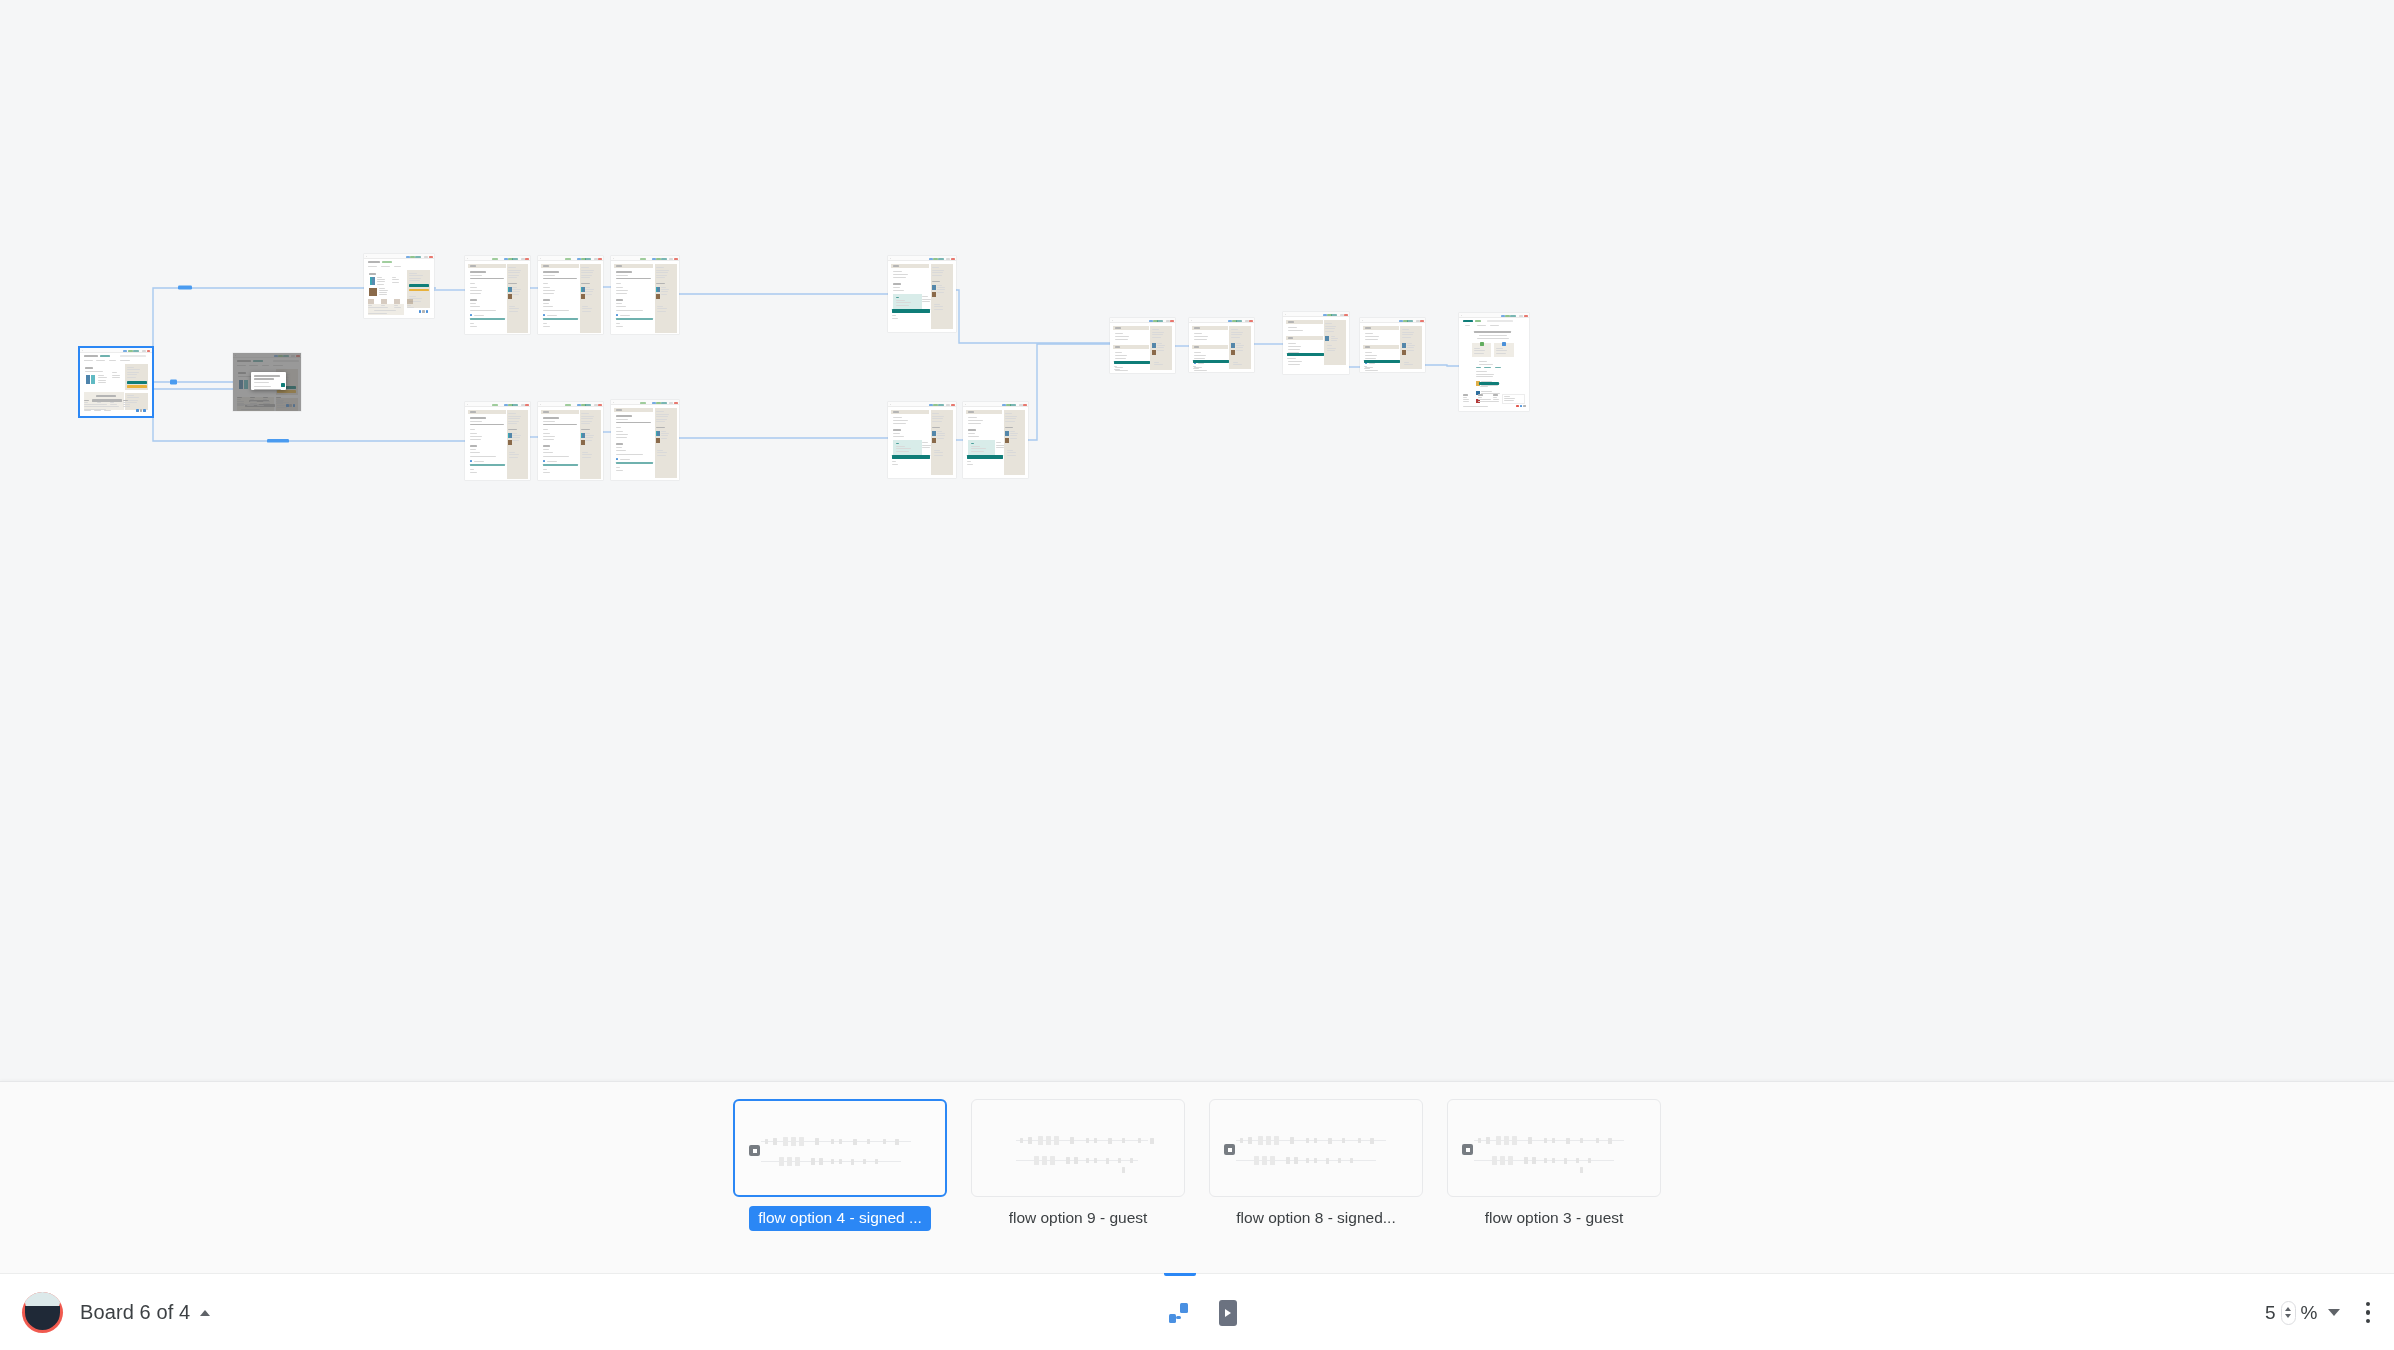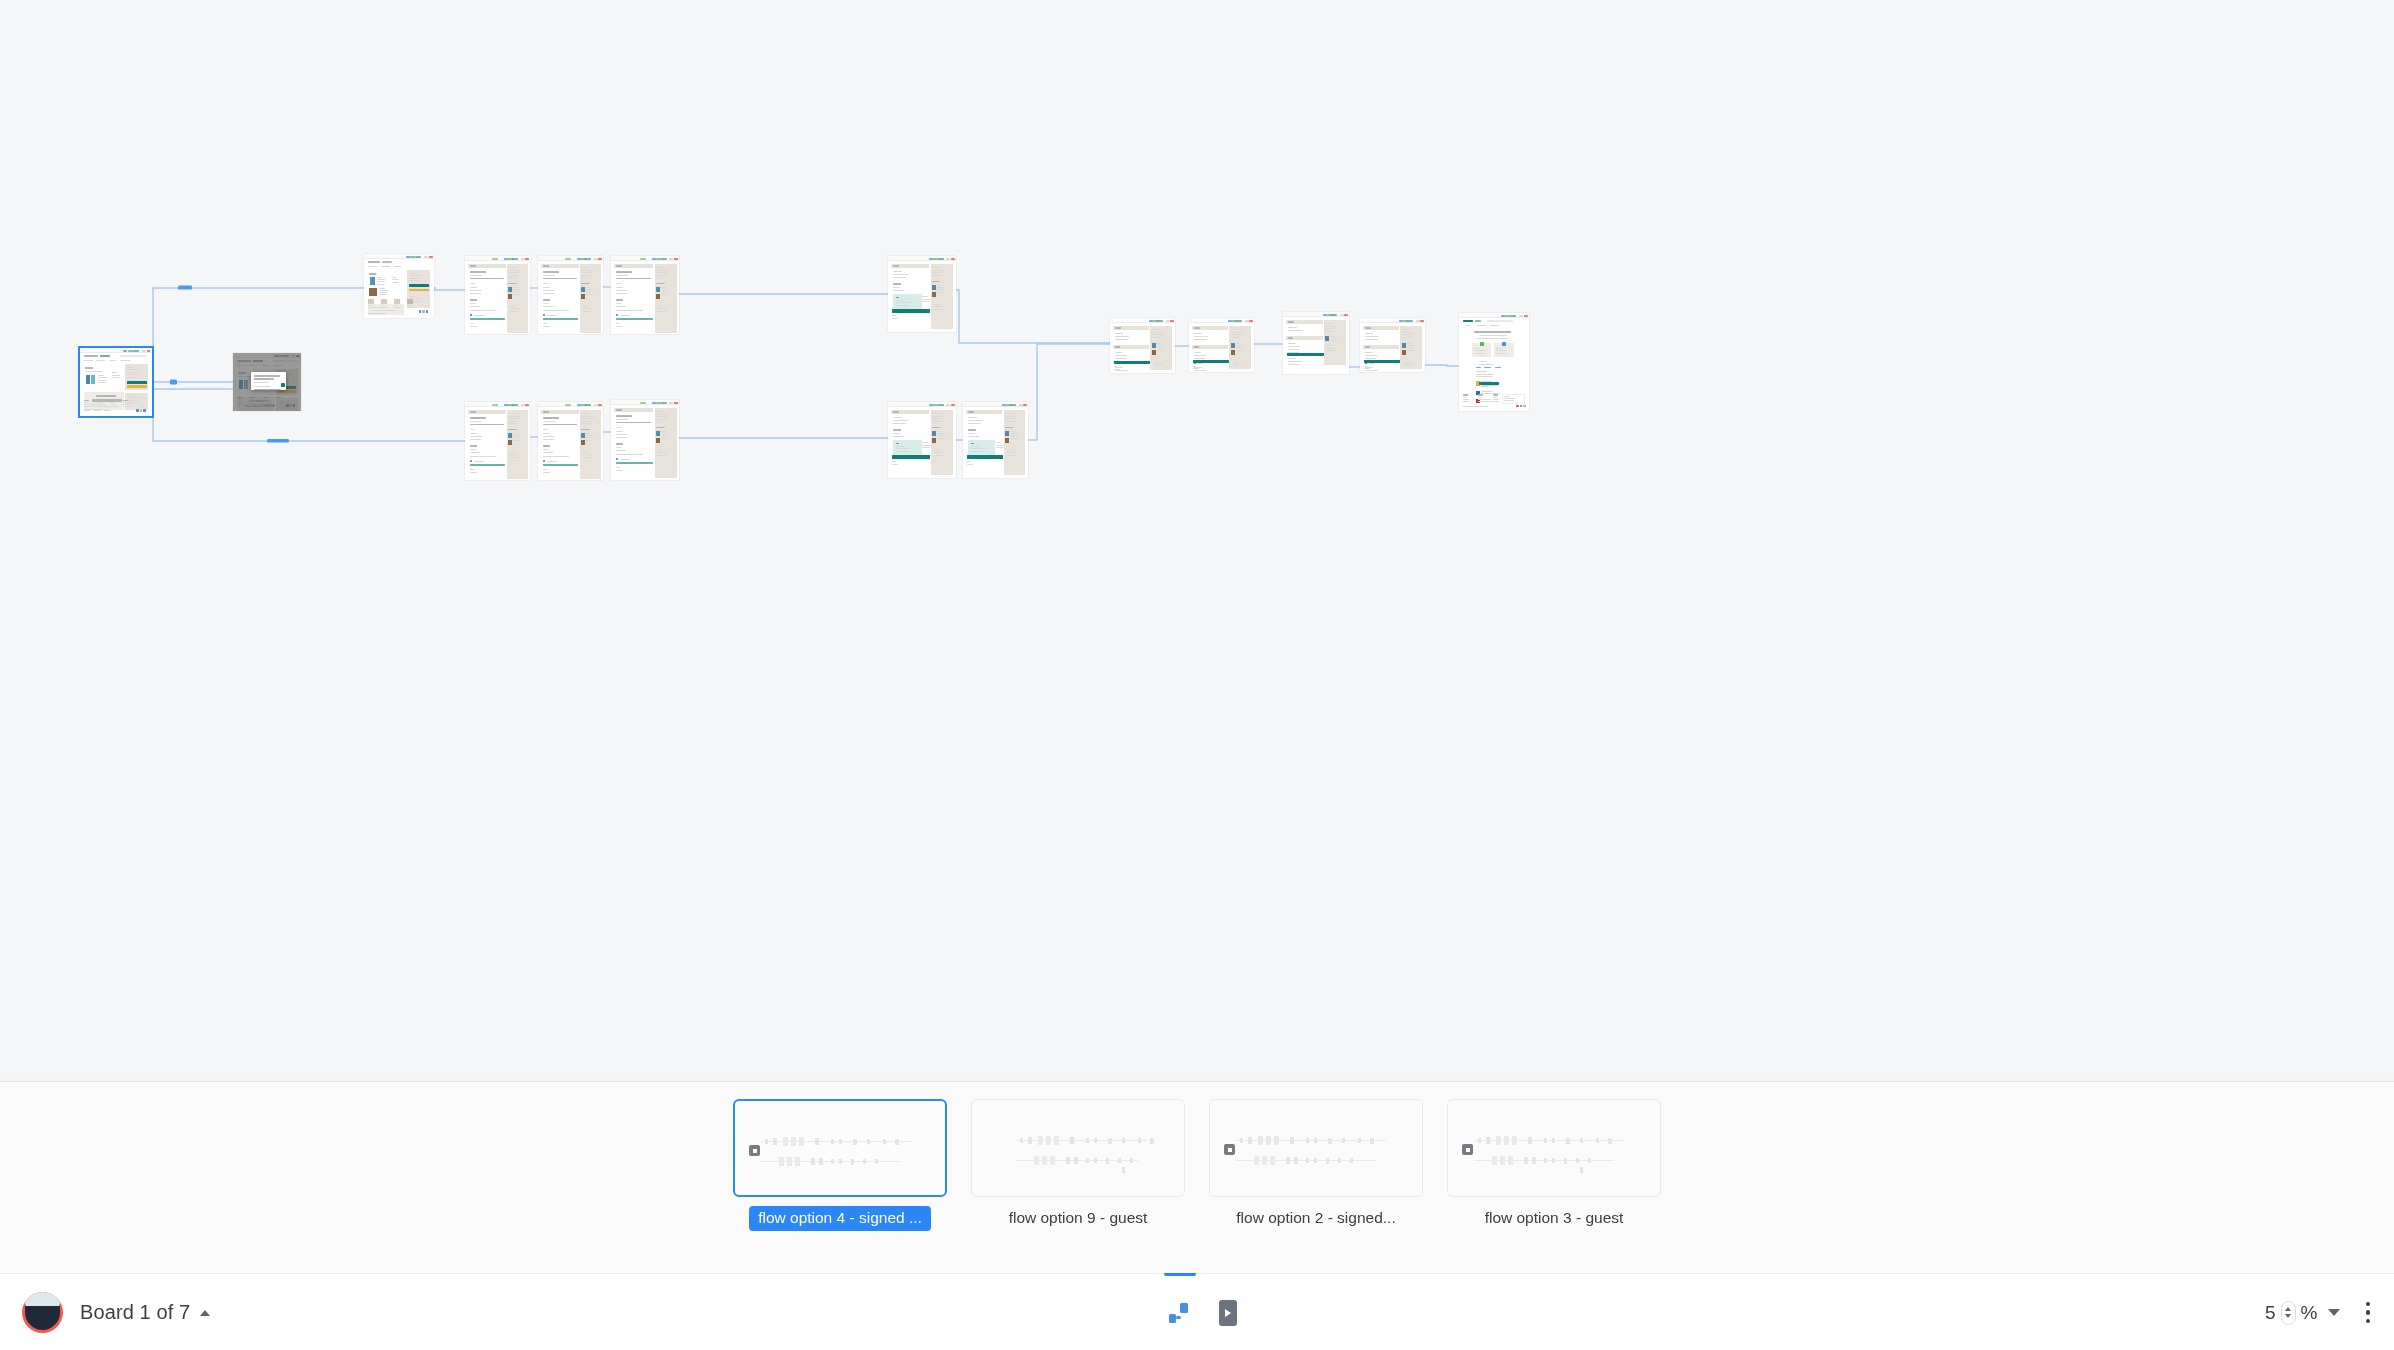--- a/index.html
+++ b/index.html
@@ -1169,21 +1169,21 @@
             <div class="tnode tall" style="left:52px;top:56px;width:5px;height:9px;"></div>
             <div class="tnode tall" style="left:60px;top:56px;width:5px;height:9px;"></div>
             <div class="tnode" style="left:76px;top:57px;width:4px;height:7px;"></div>
             <div class="tnode" style="left:84px;top:57px;width:4px;height:7px;"></div>
             <div class="tnode" style="left:96px;top:58px;width:3px;height:5px;"></div>
             <div class="tnode" style="left:104px;top:58px;width:3px;height:5px;"></div>
             <div class="tnode" style="left:116px;top:57.5px;width:3px;height:6px;"></div>
             <div class="tnode" style="left:128px;top:58px;width:3px;height:5px;"></div>
             <div class="tnode" style="left:140px;top:58px;width:3px;height:5px;"></div>
           </div>
-          <div class="thumb-caption">flow option 2 - signed...</div>
+          <div class="thumb-caption">flow option 8 - signed...</div>
         </div>
         <div class="thumb-item">
           <div class="thumb-box">
             <div class="tstart" style="left:14px;top:44px;">
               <i></i>
             </div>
             <div class="tline" style="left:26px;top:40px;width:150px;"></div>
             <div class="tline" style="left:26px;top:60px;width:140px;"></div>
             <div class="tnode" style="left:30px;top:38px;width:3px;height:5px;"></div>
             <div class="tnode" style="left:38px;top:37px;width:4px;height:7px;"></div>
@@ -1215,21 +1215,21 @@
   </div>
 
   <div id="footer">
 
     <div id="footer-left">
       <div class="avatar">
         <div class="top"></div>
         <div class="bot"></div>
       </div>
       <div id="board-menu">
-        <span id="board-label">Board 1 of 7</span>
+        <span id="board-label">Board 6 of 4</span>
         <span class="caret-up"></span>
       </div>
     </div>
 
     <div id="footer-center">
       <div class="tab-btn active">
         <span class="flow-icon">
           <span class="s1"></span>
             <span class="s2"></span>
             <span class="s3"></span>

